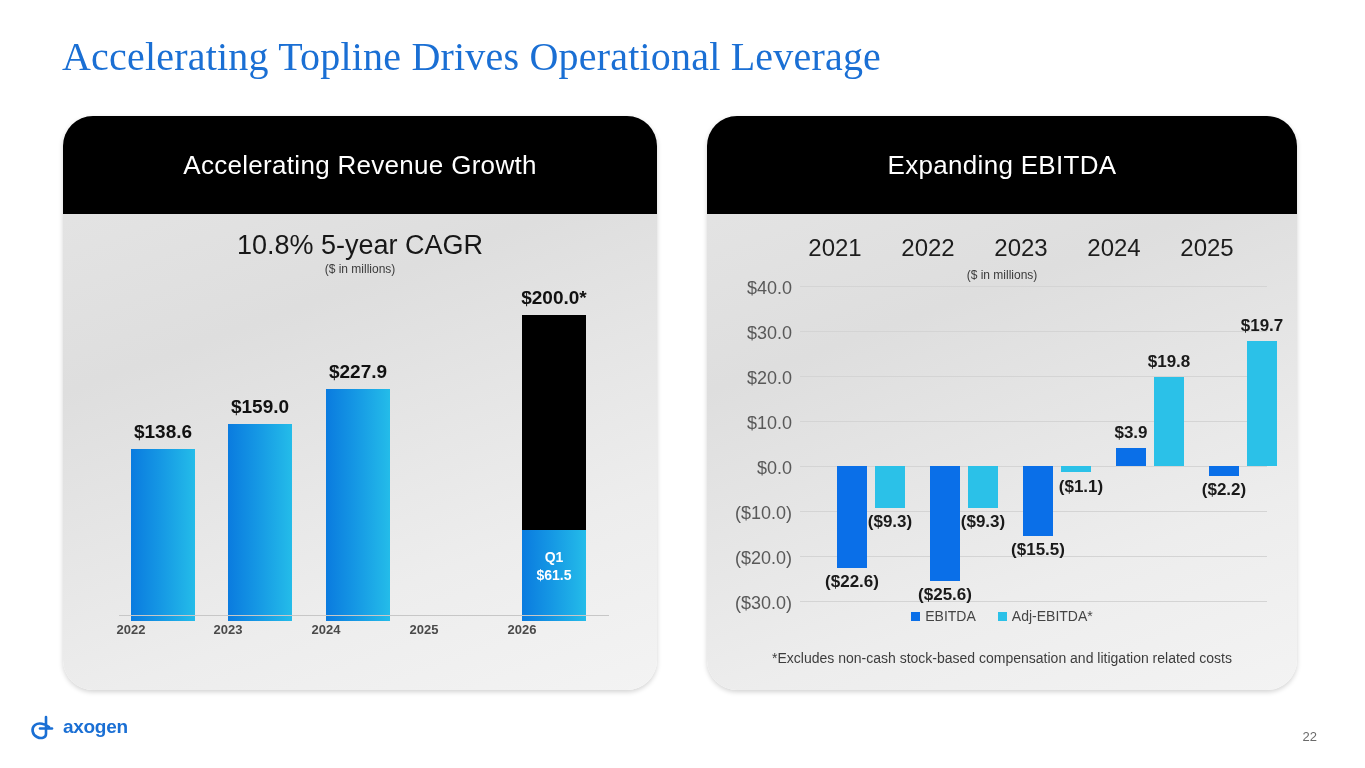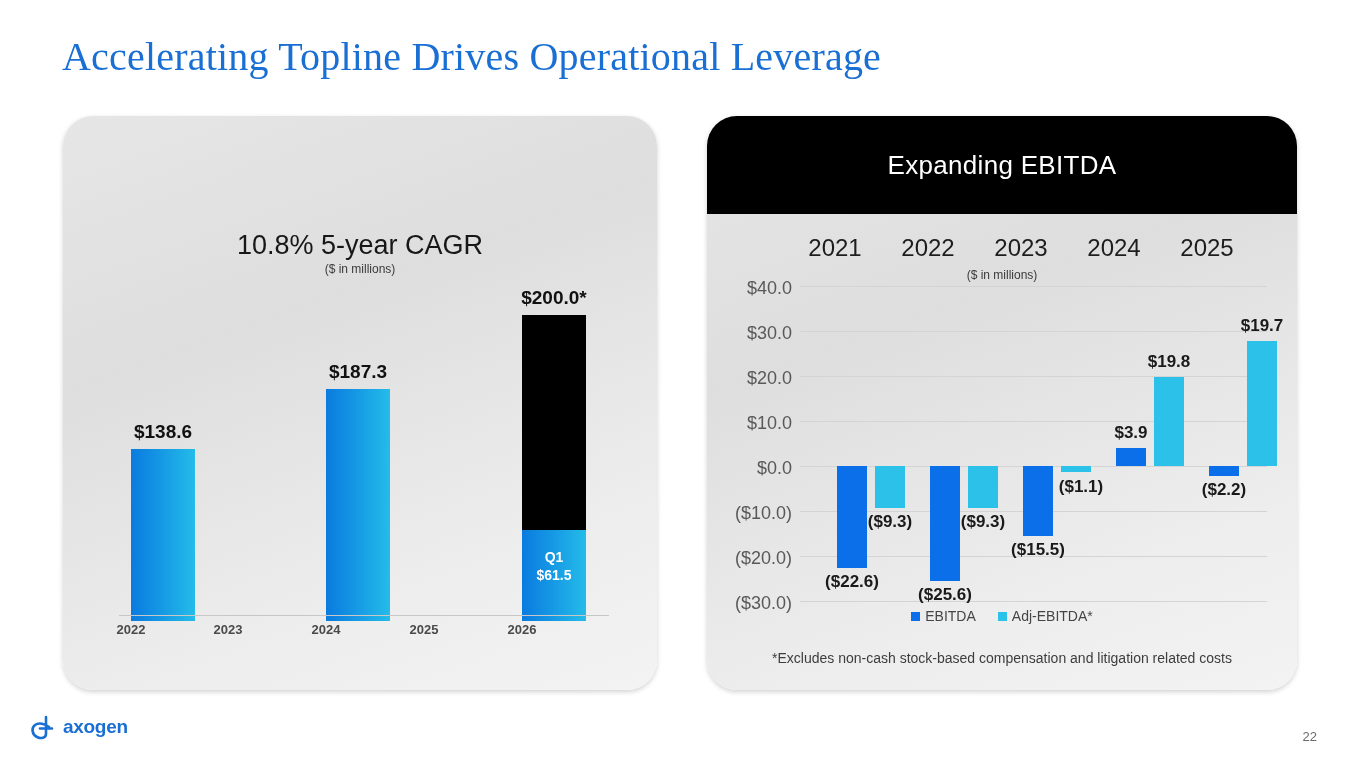--- a/index.html
+++ b/index.html
@@ -138,35 +138,42 @@
     position:absolute;right:48px;top:729px;
     font-size:13px;color:#6a6a6a;
   }
 </style>
 </head>
 <body>
 
 <div id="slide-title">Accelerating Topline Drives Operational Leverage</div>
 
 <div class="card" id="card-revenue">
+  <div class="card-header">
+    <span class="card-header-text">Accelerating Revenue Growth</span>
+  </div>
 
   <div id="rev-cagr">10.8% 5-year CAGR</div>
   <div id="rev-units">($ in millions)</div>
 
   <div id="rev-plot">
 
     <div class="rev-bar-group" style="left:18px;height:335px;">
       <div class="rev-bar" style="height:172px;"></div>
       <div class="rev-bar-label" style="bottom:178px;">$138.6</div>
     </div>
 
+    <div class="rev-bar-group" style="left:115px;height:335px;">
+      <div class="rev-bar" style="height:197px;"></div>
+      <div class="rev-bar-label" style="bottom:203px;">$159.0</div>
+    </div>
 
     <div class="rev-bar-group" style="left:213px;height:335px;">
       <div class="rev-bar" style="height:232px;"></div>
-      <div class="rev-bar-label" style="bottom:238px;">$187.3</div>
+      <div class="rev-bar-label" style="bottom:238px;">$227.9</div>
     </div>
 
 
     <div class="rev-bar-group" style="left:409px;height:335px;">
       <div class="rev-bar" style="height:91px;">
         <div class="rev-inbar-label" style="top:18px;">
           <div>Q1</div>
           <div>$61.5</div>
         </div>
       </div>

